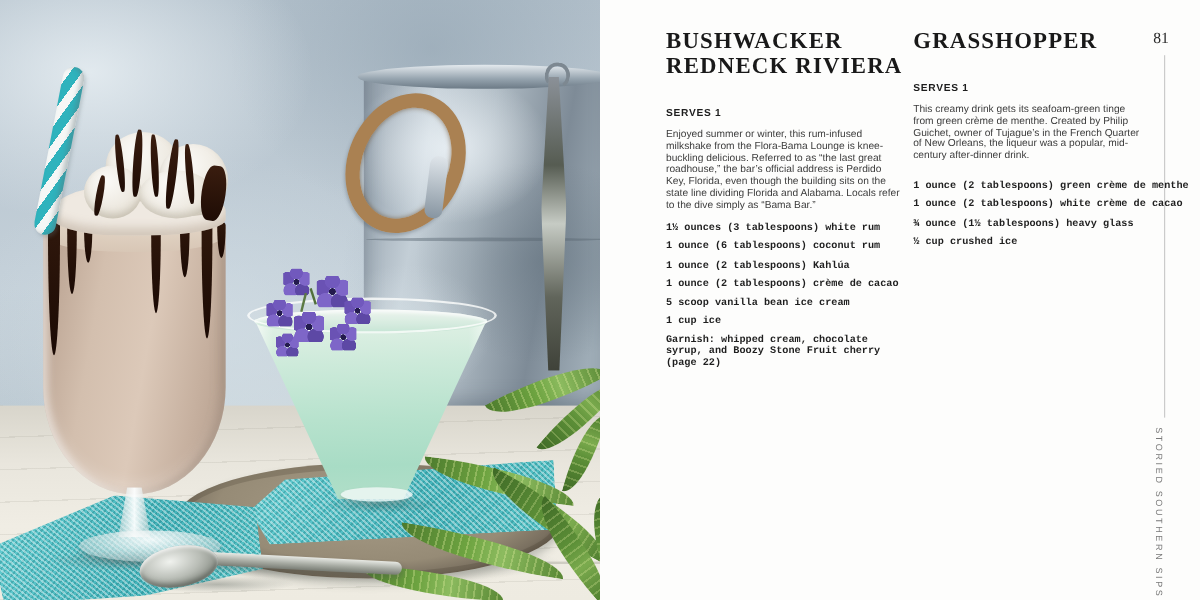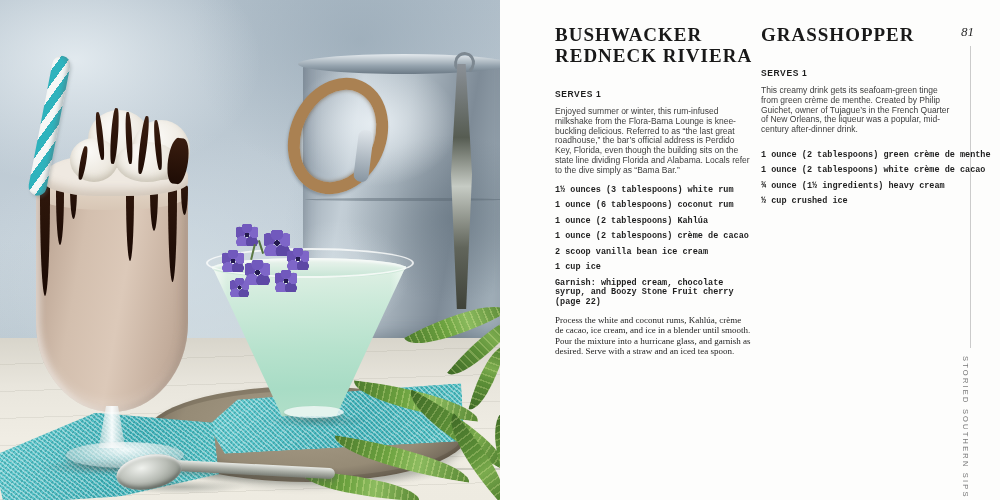--- a/index.html
+++ b/index.html
@@ -35,21 +35,21 @@
   .flower{width:22px;height:22px;background:
       radial-gradient(circle at 50% 50%,#231a4d 0 14%,transparent 16%),
       radial-gradient(circle at 50% 16%,#7159bd 0 24%,transparent 26%),
       radial-gradient(circle at 84% 38%,#7e66c8 0 24%,transparent 26%),
       radial-gradient(circle at 72% 82%,#5d48a5 0 24%,transparent 26%),
       radial-gradient(circle at 28% 82%,#7e66c8 0 24%,transparent 26%),
       radial-gradient(circle at 16% 38%,#6a52b4 0 24%,transparent 26%);}
   
   .page{position:absolute;left:500px;top:0;width:500px;height:500px;background:#fdfdfc;}
   .pagenum{position:absolute;right:26px;top:24px;font-family:"Liberation Serif",serif;
-           font-size:13px;color:#2a2a2a;font-style:italic;}
+           font-size:13px;color:#2a2a2a;}
   .rule-v{position:absolute;left:470px;top:46px;width:1px;height:302px;background:#cbcbcb;}
   .side-label{position:absolute;left:461px;top:356px;writing-mode:vertical-rl;
               font-size:7.5px;letter-spacing:2.2px;color:#787878;}
   .col{position:absolute;top:24px;}
   .col1{left:55px;width:196px;}
   .col2{left:261px;width:190px;}
   .rtitle{margin:0;font-family:"Liberation Serif",serif;font-weight:700;font-size:19px;
           line-height:21px;letter-spacing:1px;color:#191919;}
   .rtitle span{display:block;white-space:nowrap;}
   .serves{margin-top:23px;font-size:8.5px;font-weight:700;letter-spacing:.6px;color:#1d1d1d;}
@@ -159,35 +159,34 @@
         <span>BUSHWACKER</span>
         <span>REDNECK RIVIERA</span>
       </h1>
       <div class="serves">SERVES 1</div>
       <p class="intro">Enjoyed summer or winter, this rum-infused milkshake from the Flora-Bama Lounge is knee-buckling delicious. Referred to as “the last great roadhouse,” the bar’s official address is Perdido Key, Florida, even though the building sits on the state line dividing Florida and Alabama. Locals refer to the dive simply as “Bama Bar.”</p>
       <ul class="ing">
         <li>1½ ounces (3 tablespoons) white rum</li>
         <li>1 ounce (6 tablespoons) coconut rum</li>
         <li>1 ounce (2 tablespoons) Kahlúa</li>
         <li>1 ounce (2 tablespoons) crème de cacao</li>
-        <li>2 scoop vanilla bean ice cream</li>
+        <li>5 scoop vanilla bean ice cream</li>
         <li>1 cup ice</li>
         <li class="wrap">Garnish: whipped cream, chocolate syrup, and Boozy Stone Fruit cherry (page 22)</li>
       </ul>
-      <p class="method">Process the white and coconut rums, Kahlúa, crème de cacao, ice cream, and ice in a blender until smooth. Pour the mixture into a hurricane glass, and garnish as desired. Serve with a straw and an iced tea spoon.</p>
     </section>
 
     <section class="col col2">
       <h1 class="rtitle">
         <span>GRASSHOPPER</span>
       </h1>
       <div class="serves">SERVES 1</div>
       <p class="intro">This creamy drink gets its seafoam-green tinge from green crème de menthe. Created by Philip Guichet, owner of Tujague’s in the French Quarter of New Orleans, the liqueur was a popular, mid-century after-dinner drink.</p>
       <ul class="ing">
         <li>1 ounce (2 tablespoons) green crème de menthe</li>
         <li>1 ounce (2 tablespoons) white crème de cacao</li>
-        <li>¾ ounce (1½ ingredients) heavy cream</li>
+        <li>¾ ounce (1½ tablespoons) heavy glass</li>
         <li>½ cup crushed ice</li>
       </ul>
     </section>
   </div>
 
 </div>
 
 </body></html>

